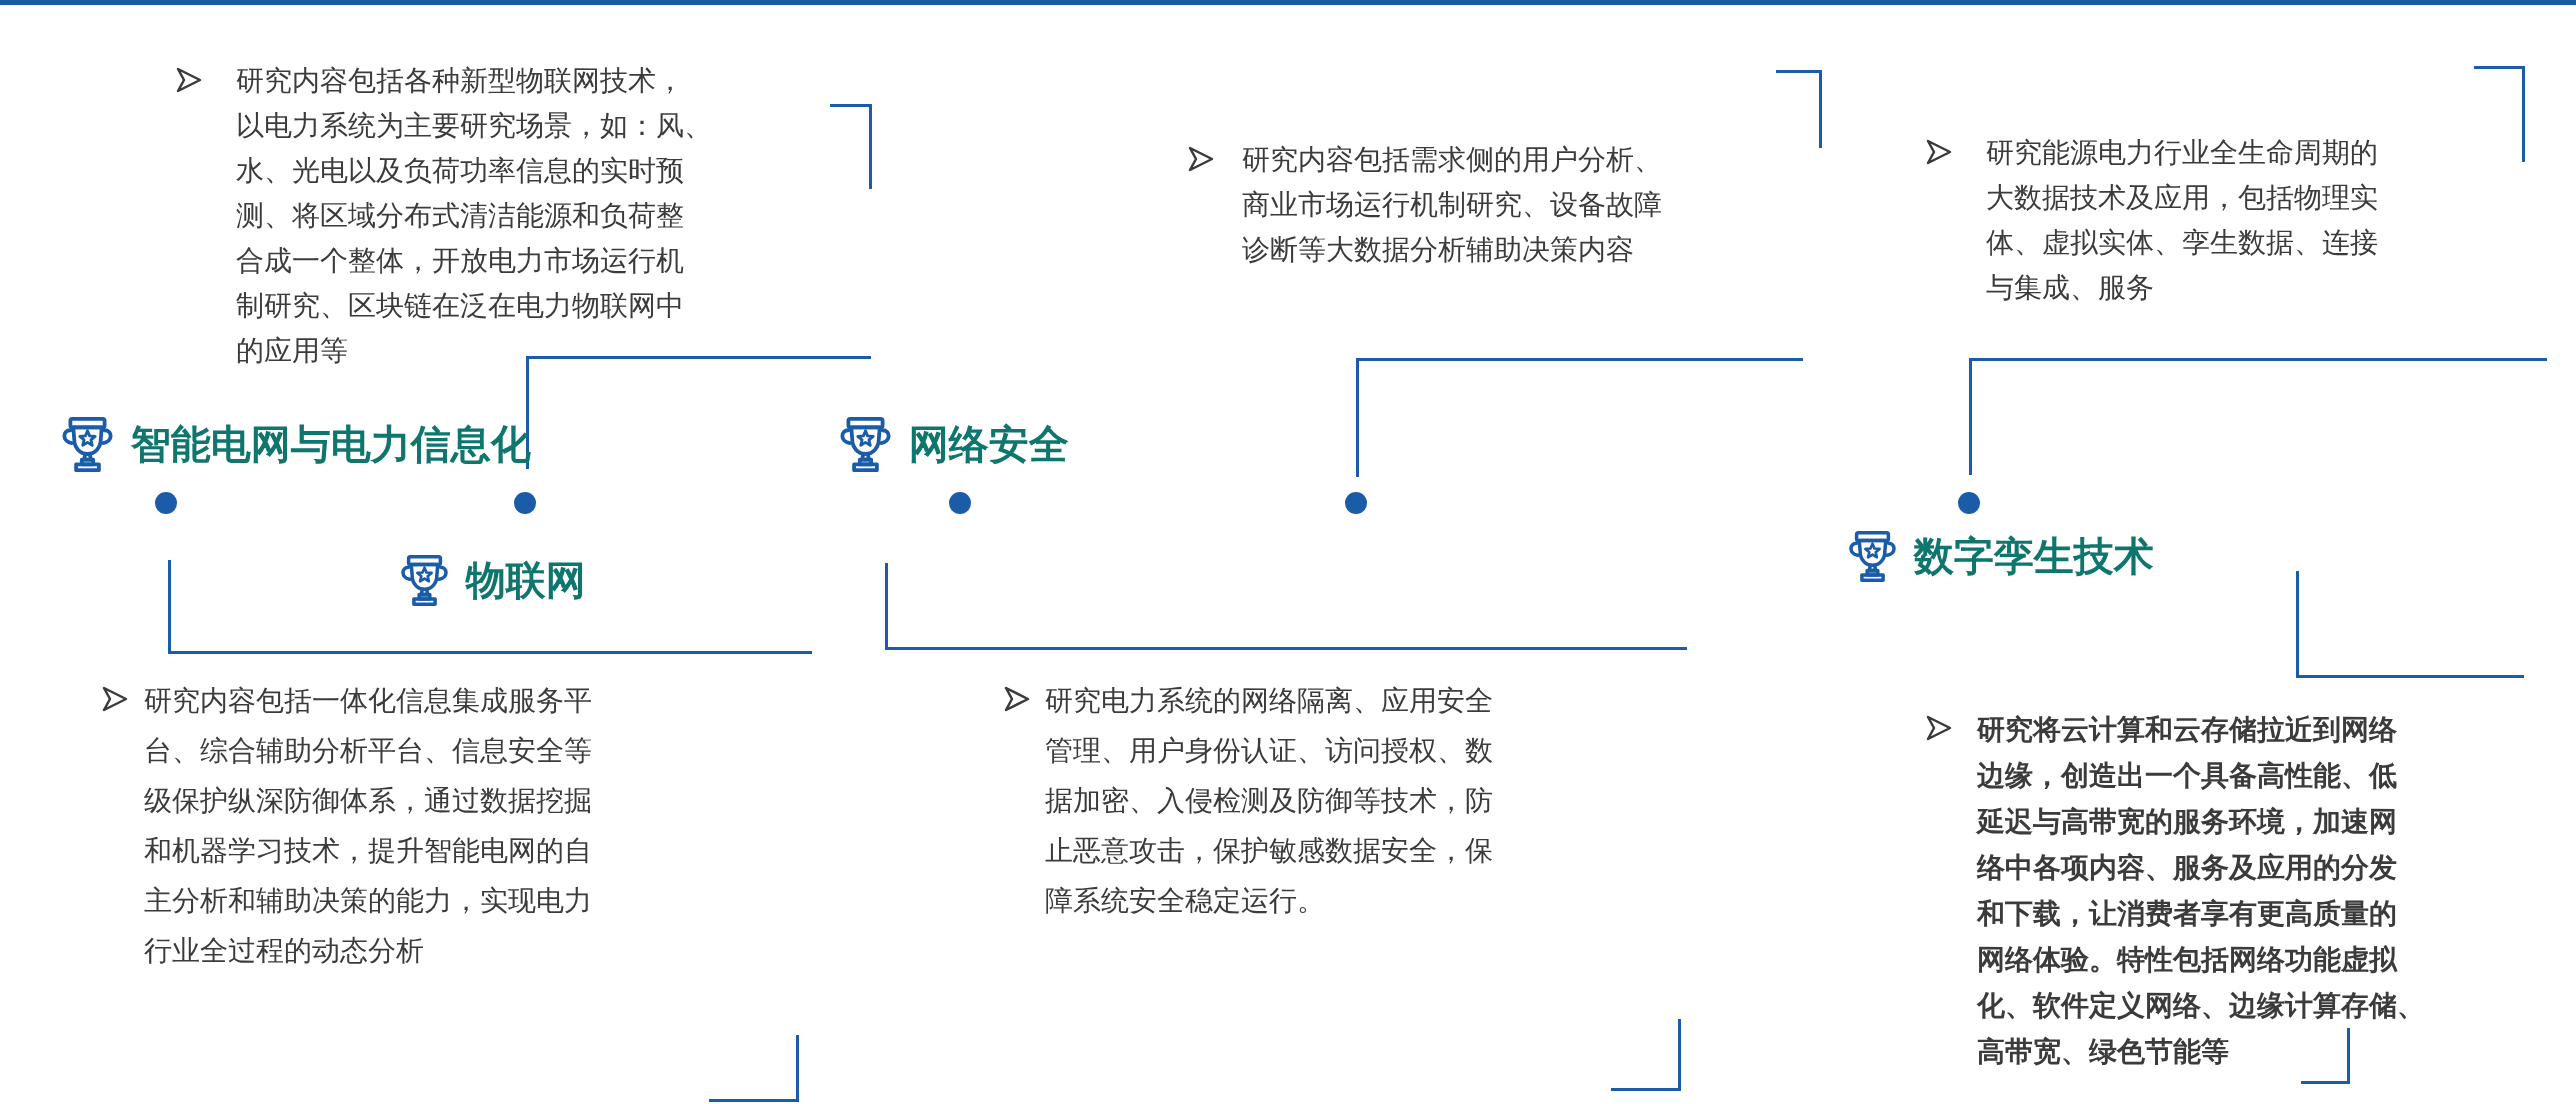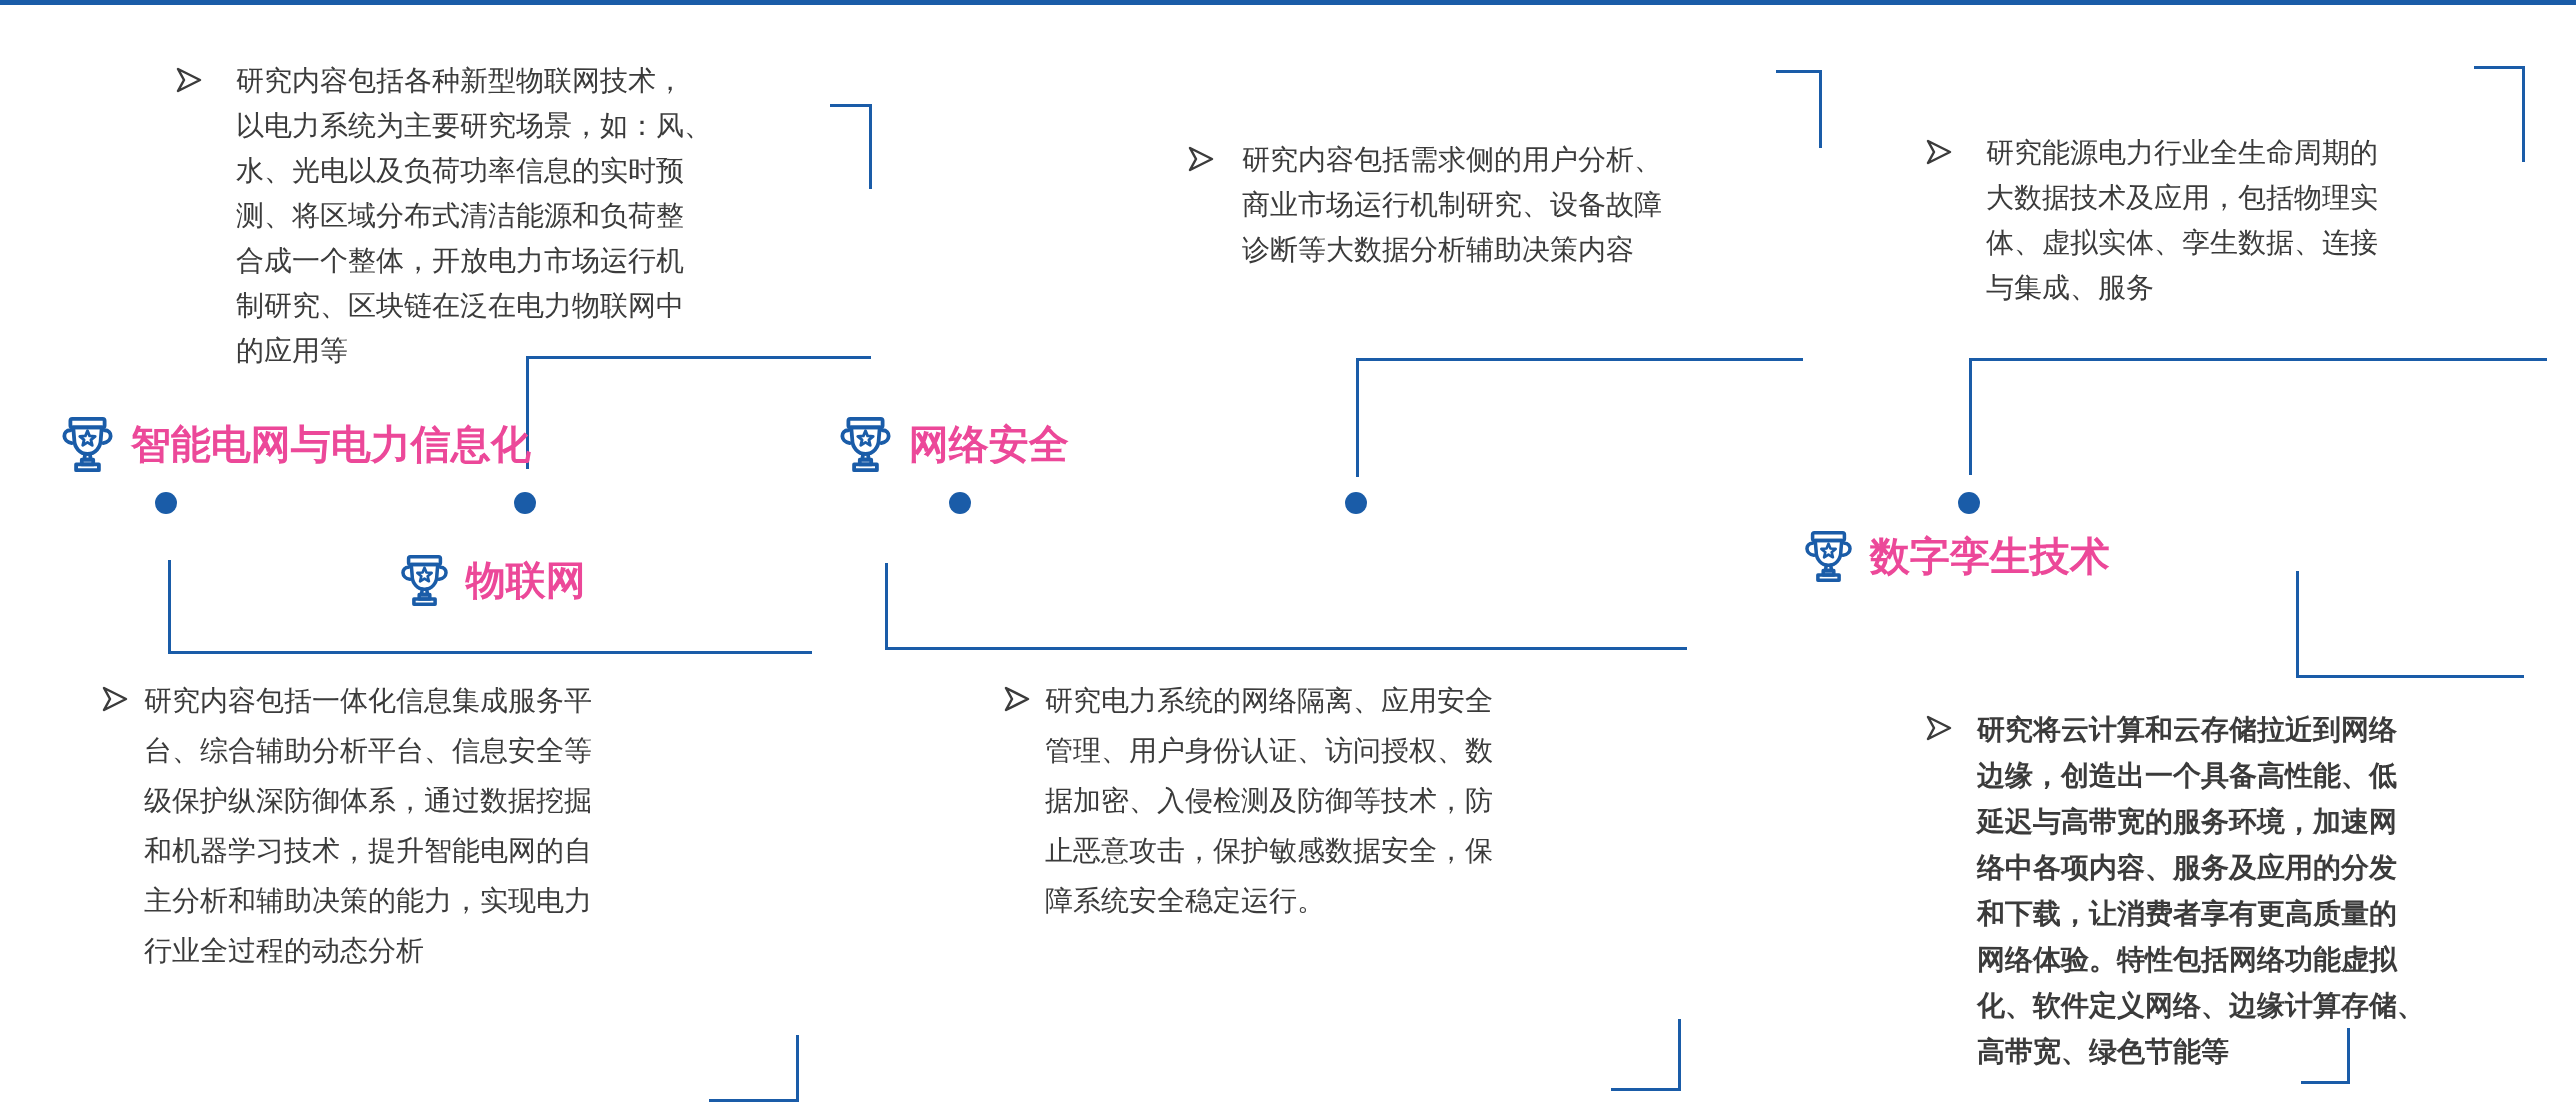--- a/index.html
+++ b/index.html
@@ -20,21 +20,21 @@
     background:#1A5CA8;top:492px;
   }
   
   .elbow-top{position:absolute;border-left:3.7px solid #1A5CA8;border-top:3.7px solid #1A5CA8;}
   .elbow-bottom{position:absolute;border-left:3.7px solid #1A5CA8;border-bottom:3.7px solid #1A5CA8;}
   .corner-tr{position:absolute;border-top:3.7px solid #1A5CA8;border-right:3.7px solid #1A5CA8;}
   .corner-br{position:absolute;border-bottom:3.7px solid #1A5CA8;border-right:3.7px solid #1A5CA8;}
   
   .cat{
     position:absolute;display:flex;align-items:center;gap:14.7px;
-    color:#ec4899;font-size:40px;font-weight:bold;white-space:nowrap;
+    color:#0f766e;font-size:40px;font-weight:bold;white-space:nowrap;
   }
   .cat .trophy{flex:0 0 auto;display:block;}
   
   .bullet{position:absolute;}
   .desc{
     position:absolute;color:#3B3B3B;font-size:28px;
     white-space:pre-line;text-align:left;
   }
   .lh49{line-height:45px;}
   .lh54{line-height:50px;}
@@ -98,21 +98,21 @@
       </svg>
     <span>网络安全</span>
   </div>
 
   <div class="cat" style="left:398px;top:552px">
     <svg class="trophy" width="53" height="57" viewBox="0 0 60 60">
         <use href="#trophy-shape"></use>
       </svg>
     <span>物联网</span>
   </div>
-  <div class="cat" style="left:1802px;top:528px">
+  <div class="cat" style="left:1846px;top:528px">
     <svg class="trophy" width="53" height="57" viewBox="0 0 60 60">
         <use href="#trophy-shape"></use>
       </svg>
     <span>数字孪生技术</span>
   </div>
 
   <svg class="bullet" style="left:175px;top:66px" width="28" height="28" viewBox="0 0 28 28">
       <use href="#arrow-bullet-shape"></use>
     </svg>
   <div class="desc lh49" style="left:236px;top:58px">研究内容包括各种新型物联网技术，

